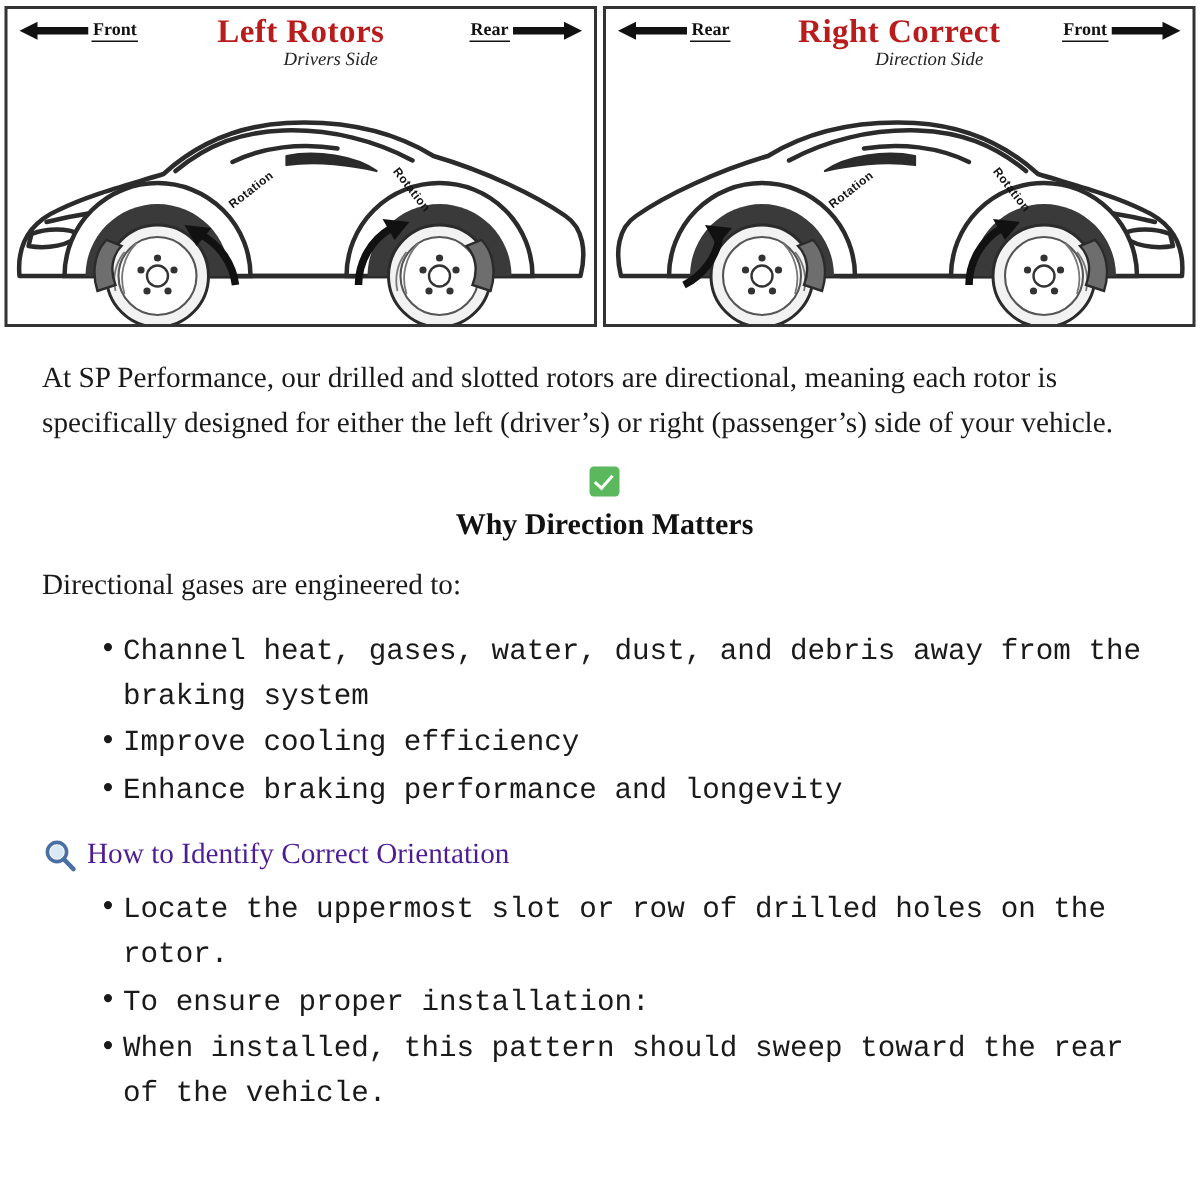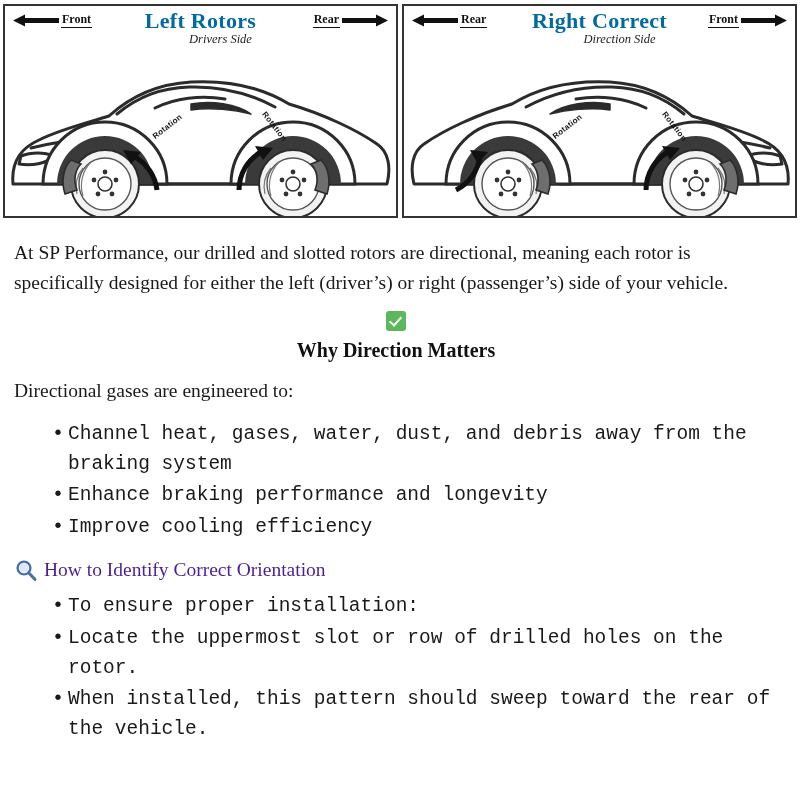--- a/index.html
+++ b/index.html
@@ -38,21 +38,21 @@
     box-sizing: border-box;
     overflow: hidden;
   }
   .panel-title {
     text-align: center;
     font-family: "Liberation Serif", serif;
     font-weight: bold;
     font-size: 22px;
     letter-spacing: .3px;
     margin-top: 2px;
-    color: #0369a1;
+    color: #b91c1c;
   }
   .panel-sub {
     text-align: center;
     font-family: "Liberation Serif", serif;
     font-style: italic;
     font-size: 12.5px;
     color: #222;
     margin-top: -2px;
     padding-left: 40px;
   }
@@ -88,21 +88,21 @@
     position: absolute;
     font-family: "Liberation Sans", sans-serif;
     font-size: 8px;
     font-weight: bold;
     color: #111;
     letter-spacing: .3px;
   }
 
   
   .content {
-    padding: 14px 22px 0 14px;
+    padding: 14px 22px 0 28px;
     box-sizing: border-box;
   }
   p.para {
     font-size: 19.5px;
     line-height: 1.52;
     margin: 6px 0 14px 0;
     color: #1a1a1a;
   }
   h2.heading {
     font-size: 20px;
@@ -353,33 +353,33 @@
 
     <h2 class="heading">
       <span class="check-badge"></span>
       <span>Why Direction Matters</span>
     </h2>
 
     <p class="para">Directional gases are engineered to:</p>
 
     <ul class="bullets">
       <li>Channel heat, gases, water, dust, and debris away from the braking system</li>
+      <li>Improve cooling efficiency</li>
       <li>Enhance braking performance and longevity</li>
-      <li>Improve cooling efficiency</li>
     </ul>
 
     <h3 class="subheading">
       <svg class="mag-icon" width="24" height="24" viewBox="0 0 24 24">
         <circle cx="10" cy="10" r="6.4" fill="none" stroke="#4a6fa5" stroke-width="2.4"></circle>
         <circle cx="10" cy="10" r="4.6" fill="#cfe0f2" opacity="0.75"></circle>
         <line x1="14.6" y1="14.8" x2="21" y2="21.4" stroke="#4a6fa5" stroke-width="3" stroke-linecap="round"></line>
       </svg>
       <span>How to Identify Correct Orientation</span>
     </h3>
 
     <ul class="bullets">
+      <li>Locate the uppermost slot or row of drilled holes on the rotor.</li>
       <li>To ensure proper installation:</li>
-      <li>Locate the uppermost slot or row of drilled holes on the rotor.</li>
       <li>When installed, this pattern should sweep toward the rear of the vehicle.</li>
     </ul>
 
   </div>
 </div>
 
 </body></html>

